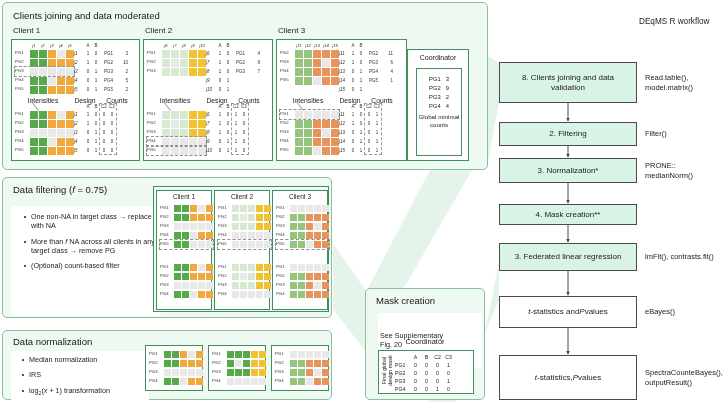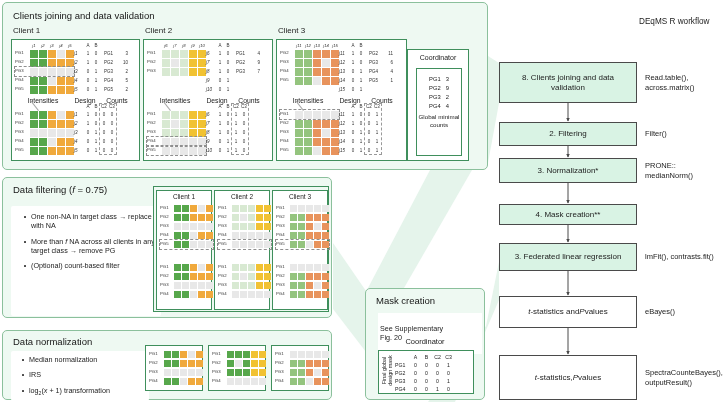--- a/index.html
+++ b/index.html
@@ -36,21 +36,21 @@
   .coord{position:absolute;background:#fff;border:1.2px solid #3f8f5c;box-sizing:border-box;}
   .coordtitle{position:absolute;width:100%;text-align:center;font-size:7px;top:4px;}
   .coordinner{position:absolute;background:#fff;border:1px solid #3f8f5c;box-sizing:border-box;}
   .coordrow{display:flex;font-size:5.8px;height:9px;align-items:center;justify-content:center;gap:5px;}
   .coordcap{font-size:6.2px;text-align:center;line-height:1.25;margin-top:3px;}
   .step{position:absolute;left:499px;width:138px;border:1px solid #4a4a4a;display:flex;align-items:center;justify-content:center;
         text-align:center;font-size:8px;line-height:1.25;color:#1c1c1c;padding:2px 8px;box-sizing:border-box;z-index:1;background:#fff;}
   .rlab{position:absolute;left:645px;width:78px;font-size:7.5px;line-height:1.3;color:#1c1c1c;z-index:1;}
   #wf-title{position:absolute;left:499px;width:138px;top:12px;text-align:center;font-size:15px;font-weight:500;color:#111;z-index:1;}
   #wf-sub{position:absolute;left:639px;top:17px;width:84px;font-size:8.2px;color:#1c1c1c;z-index:1;}
-  .notecard{position:absolute;background:#fff;font-size:7.2px;line-height:1.3;padding:11px 2px;}
+  .notecard{position:absolute;background:#fff;font-size:7.2px;line-height:1.3;padding:18px 2px;}
   .masklabel{position:absolute;width:100%;text-align:center;font-size:7.5px;}
   .masktable{position:absolute;background:#fff;border:1px solid #3f8f5c;box-sizing:border-box;display:flex;}
   .rotwrap{width:16px;position:relative;flex:none;}
   .rot{position:absolute;width:42px;left:-13px;top:13px;transform:rotate(-90deg);font-size:5.4px;line-height:1.2;text-align:center;}
   .mgrid{font-size:5.2px;padding-top:2px;}
   .mrow{display:flex;height:8px;align-items:center;}
   .mpg{width:15px;flex:none;}
   .mval{width:11px;text-align:center;flex:none;}
   sub{font-size:70%;}
 </style>
@@ -60,21 +60,21 @@
 <div id="stage">
 
   <svg class="layer" width="723" height="402">
     <polygon points="488,56 499,63 499,103 488,163" fill="#e5f4eb"></polygon>
     <polygon points="430,170 472,170 404,288 368,288" fill="#e5f4eb"></polygon>
     <polygon points="333,243 366,291 366,352 333,309" fill="#e5f4eb"></polygon>
     <polygon points="486,326 499,262 499,300 455,402 428,402" fill="#e5f4eb"></polygon>
   </svg>
 
   <section class="panel" id="panel-clients" style="left:2px;top:2px;width:486px;height:168px;">
-    <div class="ptitle" style="left:10px;top:7px;">Clients joining and data validation</div>
+    <div class="ptitle" style="left:10px;top:7px;">Clients joining and data moderated</div>
     <div class="coord" style="left:404px;top:46px;width:62px;height:112px;">
       <div class="coordtitle">Coordinator</div>
       <div class="coordinner" id="coord-inner" style="left:8px;top:18px;width:46px;height:88px;padding-top:5px;">
           <div class="coordrow">
             <span>PG1</span>
             <span>3</span>
           </div>
           <div class="coordrow">
             <span>PG2</span>
             <span>9</span>
@@ -1084,21 +1084,21 @@
     </div>
   </section>
 
   <div id="wf-sub">DEqMS R workflow</div>
   <div id="steps-host">
       <div class="step" style="top: 62px; height: 41px; background: rgb(217, 243, 228);">
         <span>8. Clients joining and data validation</span>
       </div>
       <div class="rlab" style="top: 73px;">
         <div>Read.table(),</div>
-        <div>across.matrix()</div>
+        <div>model.matrix()</div>
       </div>
       <div class="step" style="top: 122px; height: 24px; background: rgb(217, 243, 228);">
         <span>2. Filtering</span>
       </div>
       <div class="rlab" style="top: 129.25px;">
         <div>Filter()</div>
       </div>
       <div class="step" style="top: 158px; height: 25px; background: rgb(217, 243, 228);">
         <span>3. Normalization*</span>
       </div>

